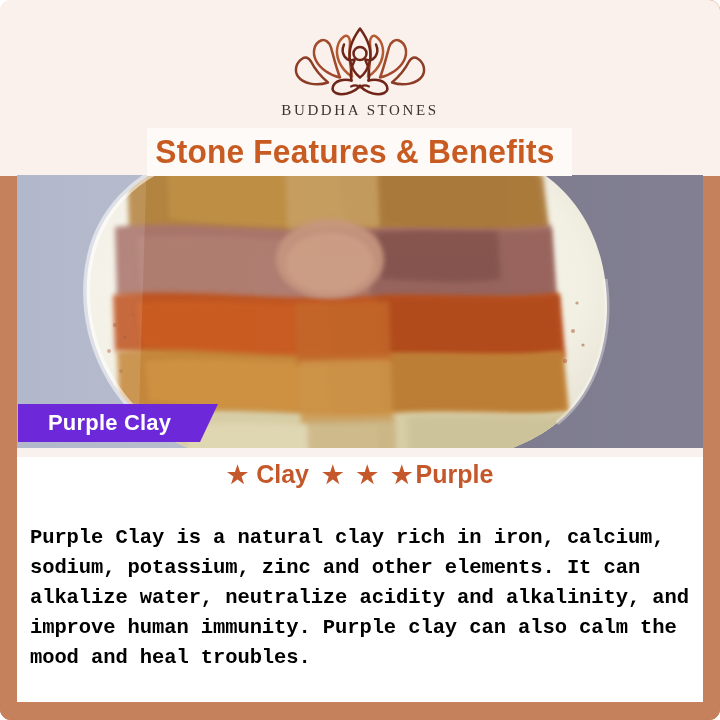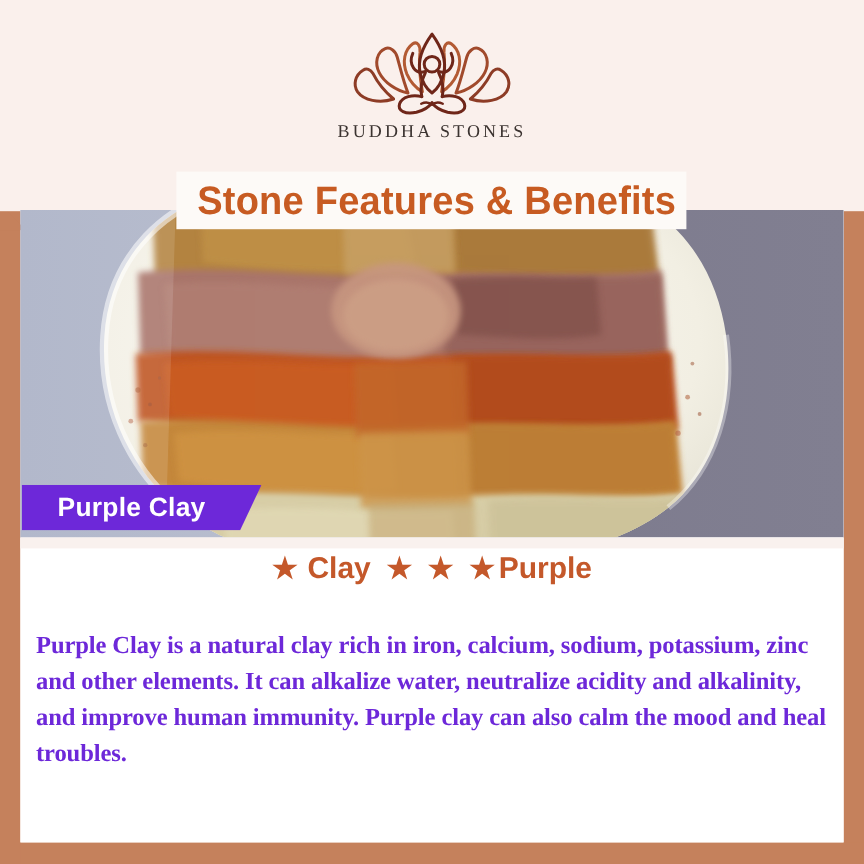--- a/index.html
+++ b/index.html
@@ -9,20 +9,21 @@
   }
   body {
     font-family: "Liberation Sans", sans-serif;
   }
   #page {
     position: relative;
     width: 720px;
     height: 720px;
     overflow: hidden;
     background: #faf0ec;
+    border-radius: 11px;
   }
 
   
   .frame-top {
     position: absolute;
     top: 0; left: 0;
     width: 720px; height: 21px;
     background: #c5815c;
     clip-path: polygon(420px 0, 720px 0, 720px 21px, 450px 21px);
   }
@@ -78,27 +79,27 @@
     font-size: 15px;
     letter-spacing: 2.6px;
     color: #3b3330;
     text-align: center;
   }
 
   
   .title-banner {
     position: absolute;
     left: 147px;
-    top: 143px;
+    top: 128px;
     width: 425px;
     height: 48px;
     background: #fdfaf7;
     display: flex;
     align-items: center;
-    justify-content: flex-end;
+    justify-content: flex-start;
     z-index: 6;
   }
   .title-text {
     font-family: "Liberation Sans Narrow", "Liberation Sans", sans-serif;
     font-size: 33px;
     font-weight: bold;
     color: #c75b22;
     letter-spacing: 0.2px;
     transform: scaleX(0.96);
     white-space: nowrap;
@@ -175,22 +176,22 @@
     line-height: 1;
     color: #c4582a;
   }
   .benefit.spaced .star { margin-right: 5px; }
 
   .description {
     position: absolute;
     left: 13px;
     top: 54px;
     width: 660px;
-    color: #6d28d9;
-    font-family: Liberation Serif, serif;
+    color: #000000;
+    font-family: Liberation Mono, monospace;
     font-size: 20.5px;
     font-weight: bold;
     line-height: 30px;
     letter-spacing: -0.1px;
   }
 </style>
 </head>
 <body>
 
 <div id="page">

